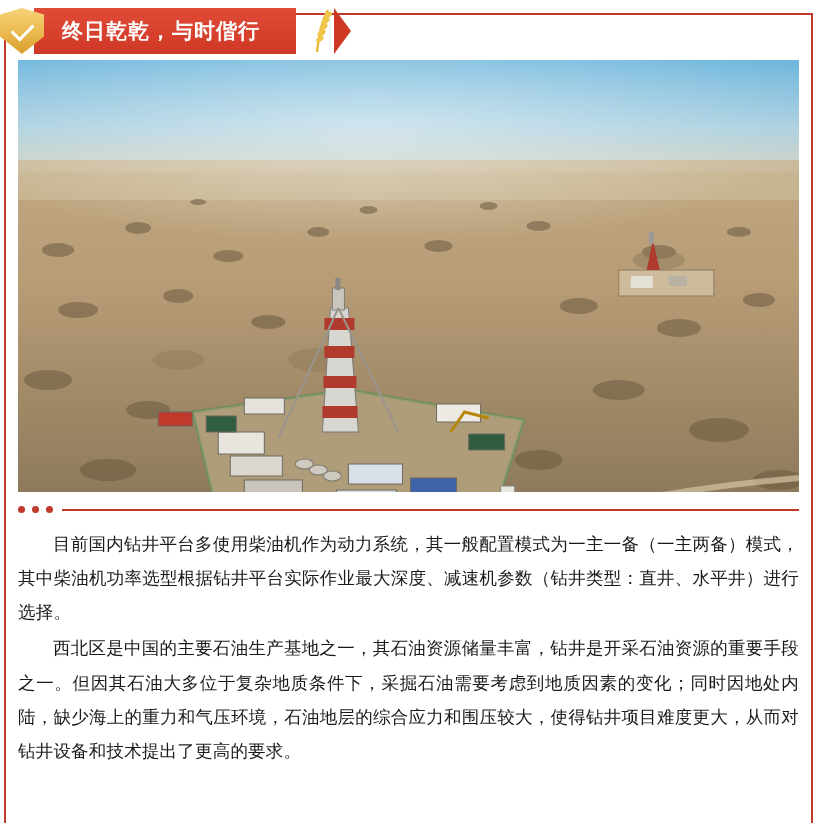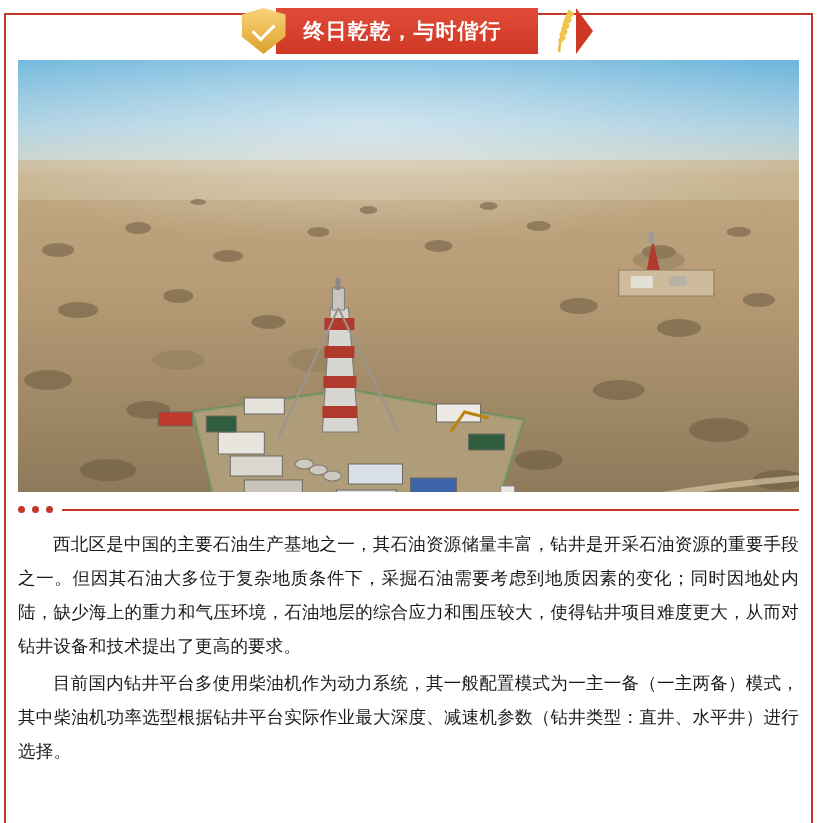--- a/index.html
+++ b/index.html
@@ -32,21 +32,20 @@
     background: #ffffff;
   }
   
   .ribbon {
     position: absolute;
     left: 0;
     right: 0;
     top: 0;
     height: 60px;
     display: flex;
-    justify-content: center;
     align-items: flex-start;
     z-index: 5;
   }
   .ribbon-inner {
     position: relative;
     display: flex;
     align-items: center;
     height: 46px;
     margin-top: 8px;
   }
@@ -309,18 +308,18 @@
     </div>
 
     <div class="dots">
       <span class="d"></span>
       <span class="d"></span>
       <span class="d"></span>
       <span class="line"></span>
     </div>
 
     <div class="body-text">
+      <p>目前国内钻井平台多使用柴油机作为动力系统，其一般配置模式为一主一备（一主两备）模式，其中柴油机功率选型根据钻井平台实际作业最大深度、减速机参数（钻井类型：直井、水平井）进行选择。</p>
       <p>西北区是中国的主要石油生产基地之一，其石油资源储量丰富，钻井是开采石油资源的重要手段之一。但因其石油大多位于复杂地质条件下，采掘石油需要考虑到地质因素的变化；同时因地处内陆，缺少海上的重力和气压环境，石油地层的综合应力和围压较大，使得钻井项目难度更大，从而对钻井设备和技术提出了更高的要求。</p>
-      <p>目前国内钻井平台多使用柴油机作为动力系统，其一般配置模式为一主一备（一主两备）模式，其中柴油机功率选型根据钻井平台实际作业最大深度、减速机参数（钻井类型：直井、水平井）进行选择。</p>
     </div>
 
   </div>
 </div>
 
 </body></html>

